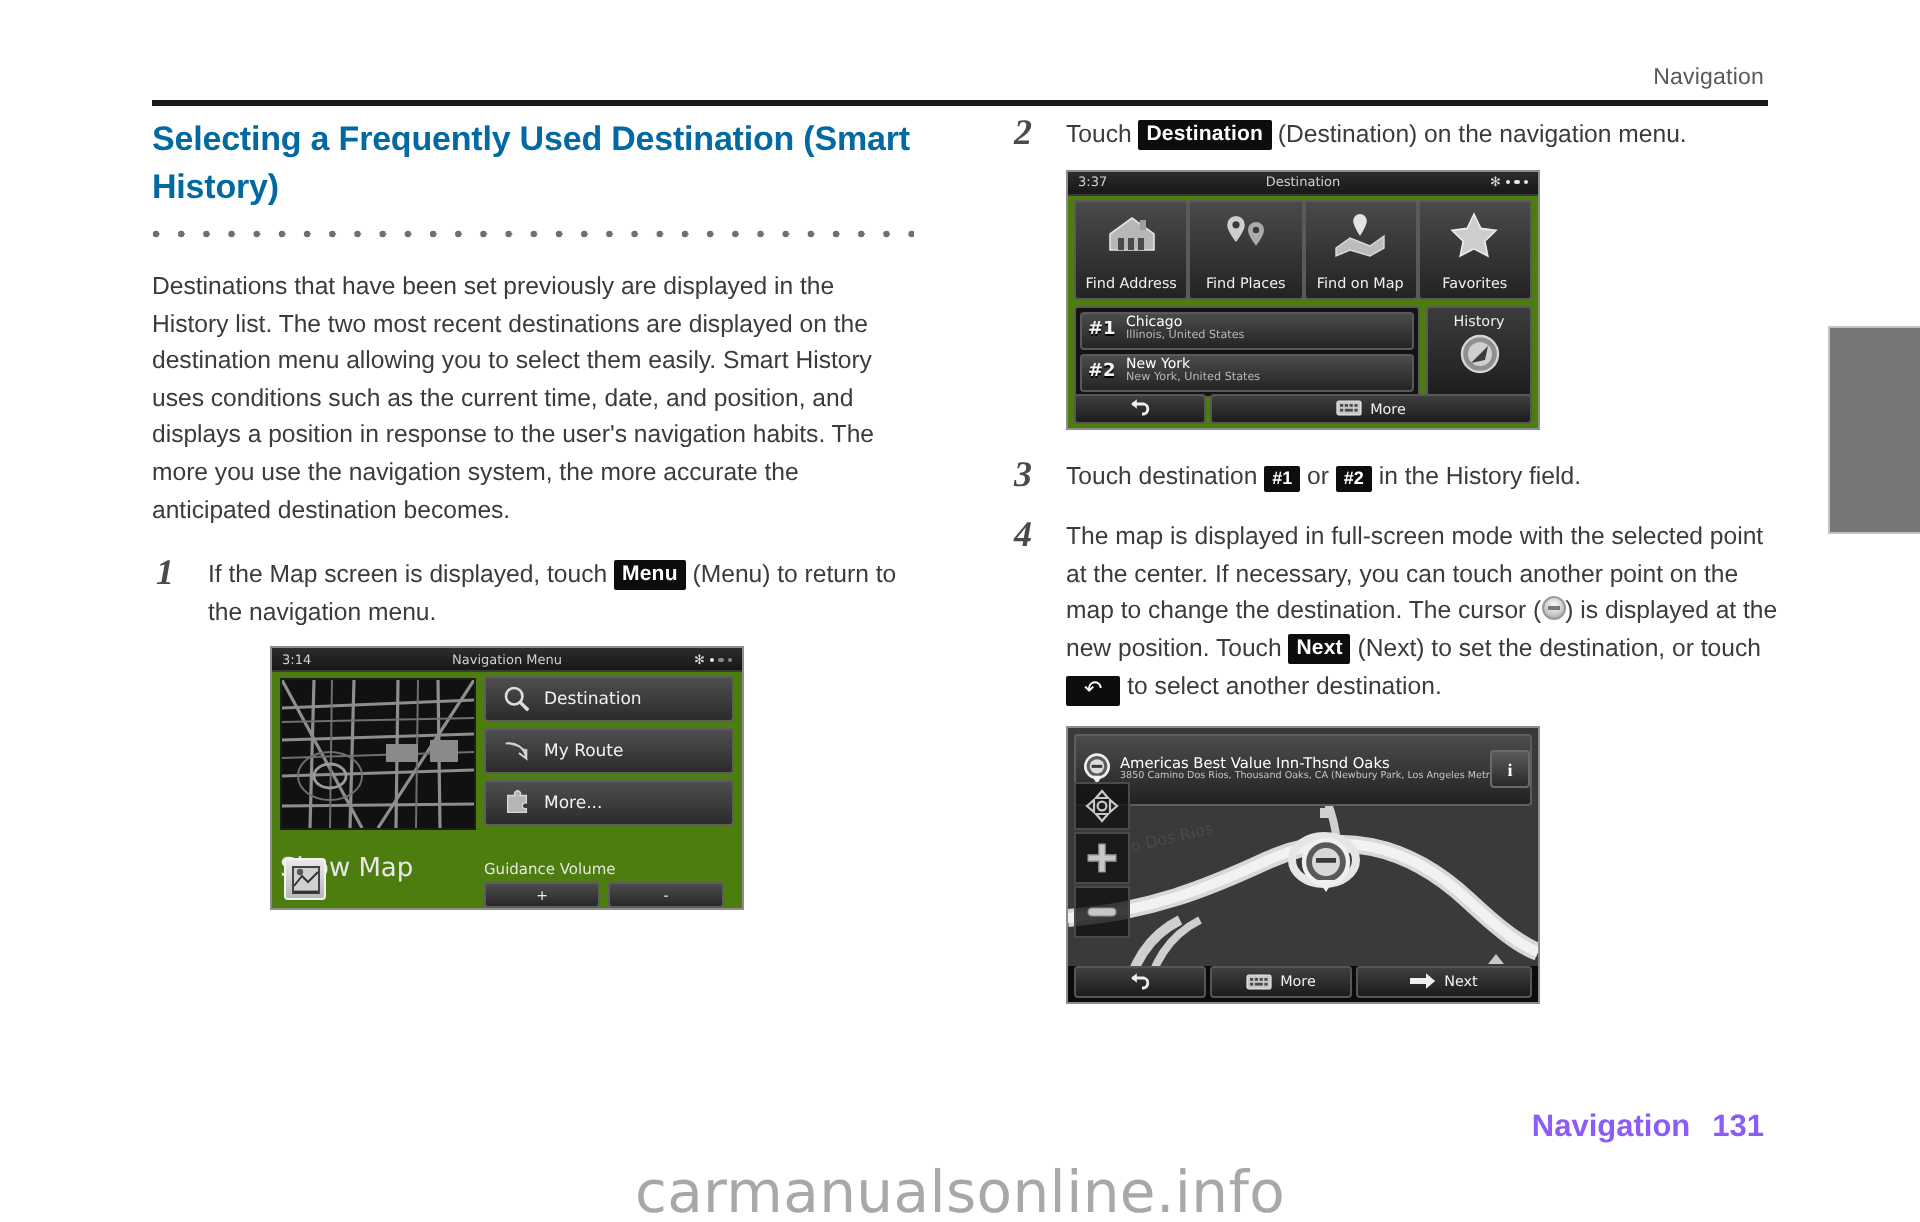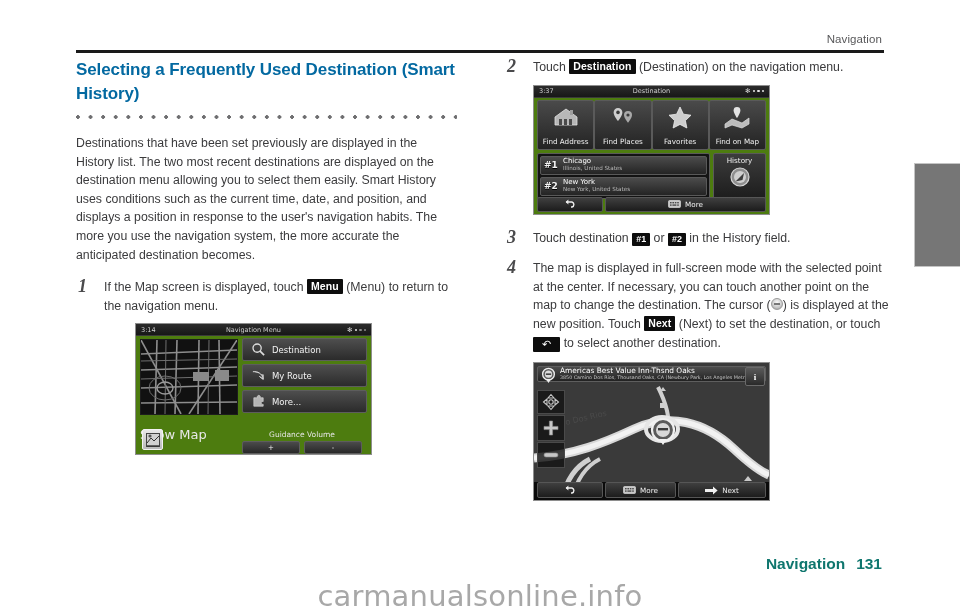--- a/index.html
+++ b/index.html
@@ -121,21 +121,21 @@
   .nav-bottom {
     position:absolute; left:0; right:0; bottom:0; height:27px;
     display:flex; align-items:flex-end;
   }
   .map-mode-btn{
     width:19px;height:19px;margin:0 0 4px 6px;
     background:linear-gradient(#e9e9e9,#b8b8b8);
     border:1px solid #f2f2f2; border-radius:2px; flex:none;
     display:flex;align-items:center;justify-content:center;
   }
-  .gv-wrap{ margin-left:auto; margin-right:9px; text-align:center; width:120px; }
+  .gv-wrap{ margin-left:auto; margin-right:9px; text-align:left; width:120px; }
   .gv-label{ font-size:7.5px; color:#e6e6e6; margin-bottom:2px;}
   .gv-btns{ display:flex; gap:4px; }
   .gv-btn{
     flex:1; height:11px; background:linear-gradient(#4b4b4b,#282828);
     border:1px solid #5d5d5d; border-radius:2px; font-size:7px;
     display:flex;align-items:center;justify-content:center;color:#efefef;
   }
 
   
   .dest-body{ position:absolute; left:0; right:0; top:11px; bottom:0; padding:3px; box-sizing:border-box;}
@@ -176,23 +176,23 @@
     display:flex; align-items:center; justify-content:center; gap:4px;
     font-size:7.2px; color:#f0f0f0;
   }
   .foot-back{ width:64px; flex:none; }
   .foot-more{ flex:1; }
   .foot-next{ width:86px; flex:none; }
 
   
   .mapscr{ position:absolute; inset:0; }
   .info-bar{
-    position:absolute; left:3px; right:3px; top:3px; height:16px;
+    position:absolute; left:3px; right:3px; top:3px; height:36px;
     background:linear-gradient(#4c4c4c,#222); border:1px solid #5e5e5e; border-radius:2px;
-    display:flex; padding-left:2px; box-sizing:border-box; z-index:4;
+    display:flex; align-items:center; padding-left:2px; box-sizing:border-box; z-index:4;
   }
   .poi-pin{ width:17px;height:17px;flex:none; }
   .info-txt{ margin-left:3px; line-height:1.1; overflow:hidden;}
   .poi-name{ font-size:7.4px; color:#ffffff; white-space:nowrap;}
   .poi-addr{ font-size:4.8px; color:#c6c6c6; white-space:nowrap;}
   .info-i{
     margin-left:auto; width:18px; height:17px; flex:none;
     background:linear-gradient(#5a5a5a,#2a2a2a); border:1px solid #6a6a6a; border-radius:2px;
     display:flex;align-items:center;justify-content:center;
     font-size:9px;font-weight:bold;color:#fff;font-family:"Liberation Serif",serif;
@@ -208,21 +208,21 @@
 
   
   .side-tab{
     position:absolute; left:914px; top:163px; width:46px; height:102px;
     background:#767676; border:1px solid #c4c4c4; border-right:none;
   }
 
   
   .foot-nav{
     position:absolute; right:78px; bottom:38px;
-    font-size:15.5px; color:#0f766e;
+    font-size:15.5px; color:#8b5cf6;
   }
   .foot-nav b{ font-weight:bold; }
   .foot-pg{ font-weight:bold; margin-left:11px; }
   .watermark{
     position:absolute; left:0; right:0; bottom:-2px; text-align:center;
     font-size:29px; color:#a8a8a8; letter-spacing:0.2px;
     font-family:"DejaVu Sans", sans-serif;
   }
 </style>
 </head>
@@ -369,30 +369,30 @@
               <svg width="30" height="26" viewBox="0 0 30 26">
                 <path d="M10,4 a4.4,4.4 0 0 1 4.4,4.4 c0,3.2 -4.4,8.6 -4.4,8.6 s-4.4,-5.4 -4.4,-8.6 A4.4,4.4 0 0 1 10,4 Z" fill="#cfcfcf"></path>
                 <circle cx="10" cy="8.4" r="1.8" fill="#3a3a3a"></circle>
                 <path d="M20,7 a4,4 0 0 1 4,4 c0,3 -4,7.8 -4,7.8 s-4,-4.8 -4,-7.8 A4,4 0 0 1 20,7 Z" fill="#a9a9a9"></path>
                 <circle cx="20" cy="11" r="1.6" fill="#3a3a3a"></circle>
               </svg>
               <span>Find Places</span>
             </div>
             <div class="dest-tile">
               <svg width="30" height="26" viewBox="0 0 30 26">
-                <path d="M15,3 L18.4,10.2 L26,11.2 L20.4,16.6 L21.9,24 L15,20.4 L8.1,24 L9.6,16.6 L4,11.2 L11.6,10.2 Z" fill="#cdcdcd" stroke="#ededed" stroke-width="0.8"></path>
-              </svg>
-              <span>Favorites</span>
+                <path d="M3,20 L10,15 L20,19 L27,14 L27,20 L20,24 L10,21 L3,24 Z" fill="#bcbcbc" stroke="#dcdcdc" stroke-width="0.7"></path>
+                <path d="M15,3 a3.4,3.4 0 0 1 3.4,3.4 c0,2.6 -3.4,7.6 -3.4,7.6 s-3.4,-5 -3.4,-7.6 A3.4,3.4 0 0 1 15,3 Z" fill="#e3e3e3"></path>
+              </svg>
+              <span>Find on Map</span>
             </div>
             <div class="dest-tile">
               <svg width="30" height="26" viewBox="0 0 30 26">
-                <path d="M3,20 L10,15 L20,19 L27,14 L27,20 L20,24 L10,21 L3,24 Z" fill="#bcbcbc" stroke="#dcdcdc" stroke-width="0.7"></path>
-                <path d="M15,3 a3.4,3.4 0 0 1 3.4,3.4 c0,2.6 -3.4,7.6 -3.4,7.6 s-3.4,-5 -3.4,-7.6 A3.4,3.4 0 0 1 15,3 Z" fill="#e3e3e3"></path>
-              </svg>
-              <span>Find on Map</span>
+                <path d="M15,3 L18.4,10.2 L26,11.2 L20.4,16.6 L21.9,24 L15,20.4 L8.1,24 L9.6,16.6 L4,11.2 L11.6,10.2 Z" fill="#cdcdcd" stroke="#ededed" stroke-width="0.8"></path>
+              </svg>
+              <span>Favorites</span>
             </div>
           </div>
 
           <div class="dest-mid">
             <div class="hist-list">
               <div class="hist-row">
                 <div class="hash-badge">#1</div>
                 <div class="hist-txt">
                   <div class="hist-name">Chicago</div>
                   <div class="hist-sub">Illinois, United States</div>

